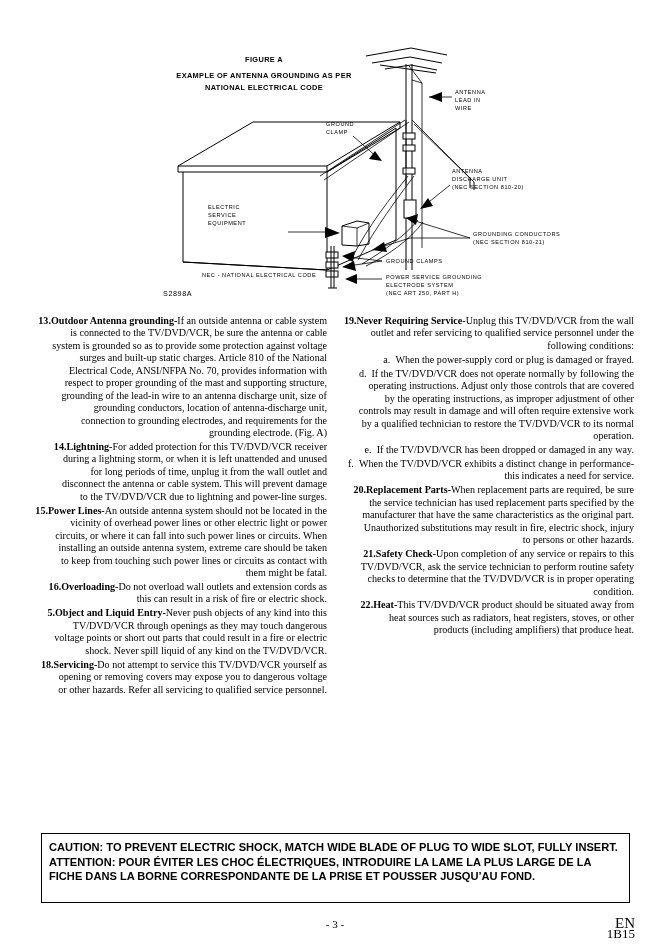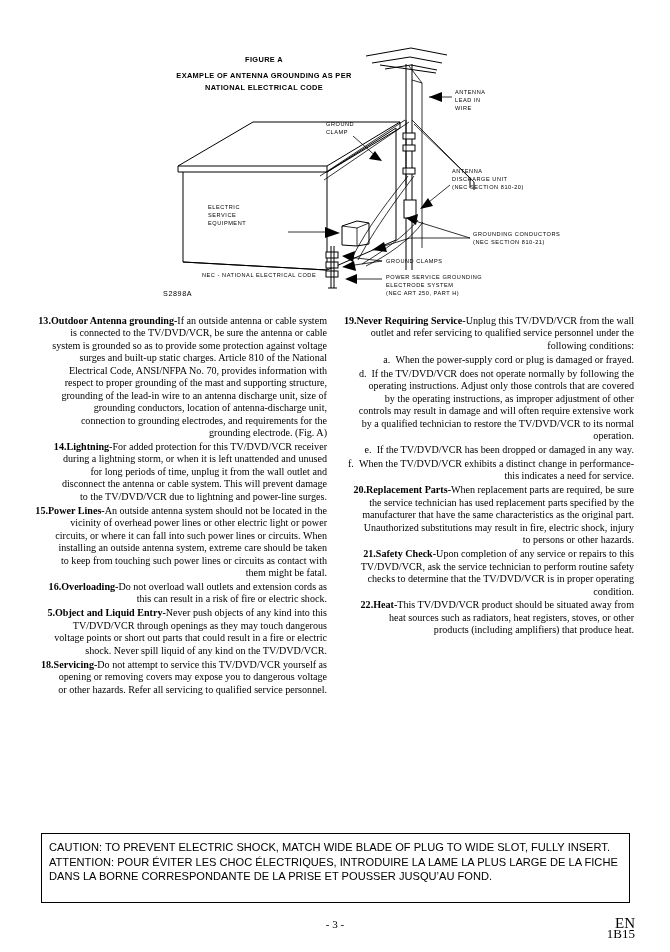--- a/index.html
+++ b/index.html
@@ -68,21 +68,21 @@
   #caution-box {
     position: absolute;
     left: 41px;
     top: 833px;
     width: 589px;
     height: 70px;
     border: 1.6px solid #000;
     box-sizing: border-box;
     padding: 6px 7px 4px 7px;
     font-family: "Liberation Sans", sans-serif;
-    font-weight: normal;
+    font-weight: bold;
     font-size: 11.1px;
     line-height: 14.2px;
   }
   #caution-box p { margin: 0; }
   #caution-box .fr { margin-top: 1px; }
 
   
   #footer {
     position: absolute;
     left: 0;

